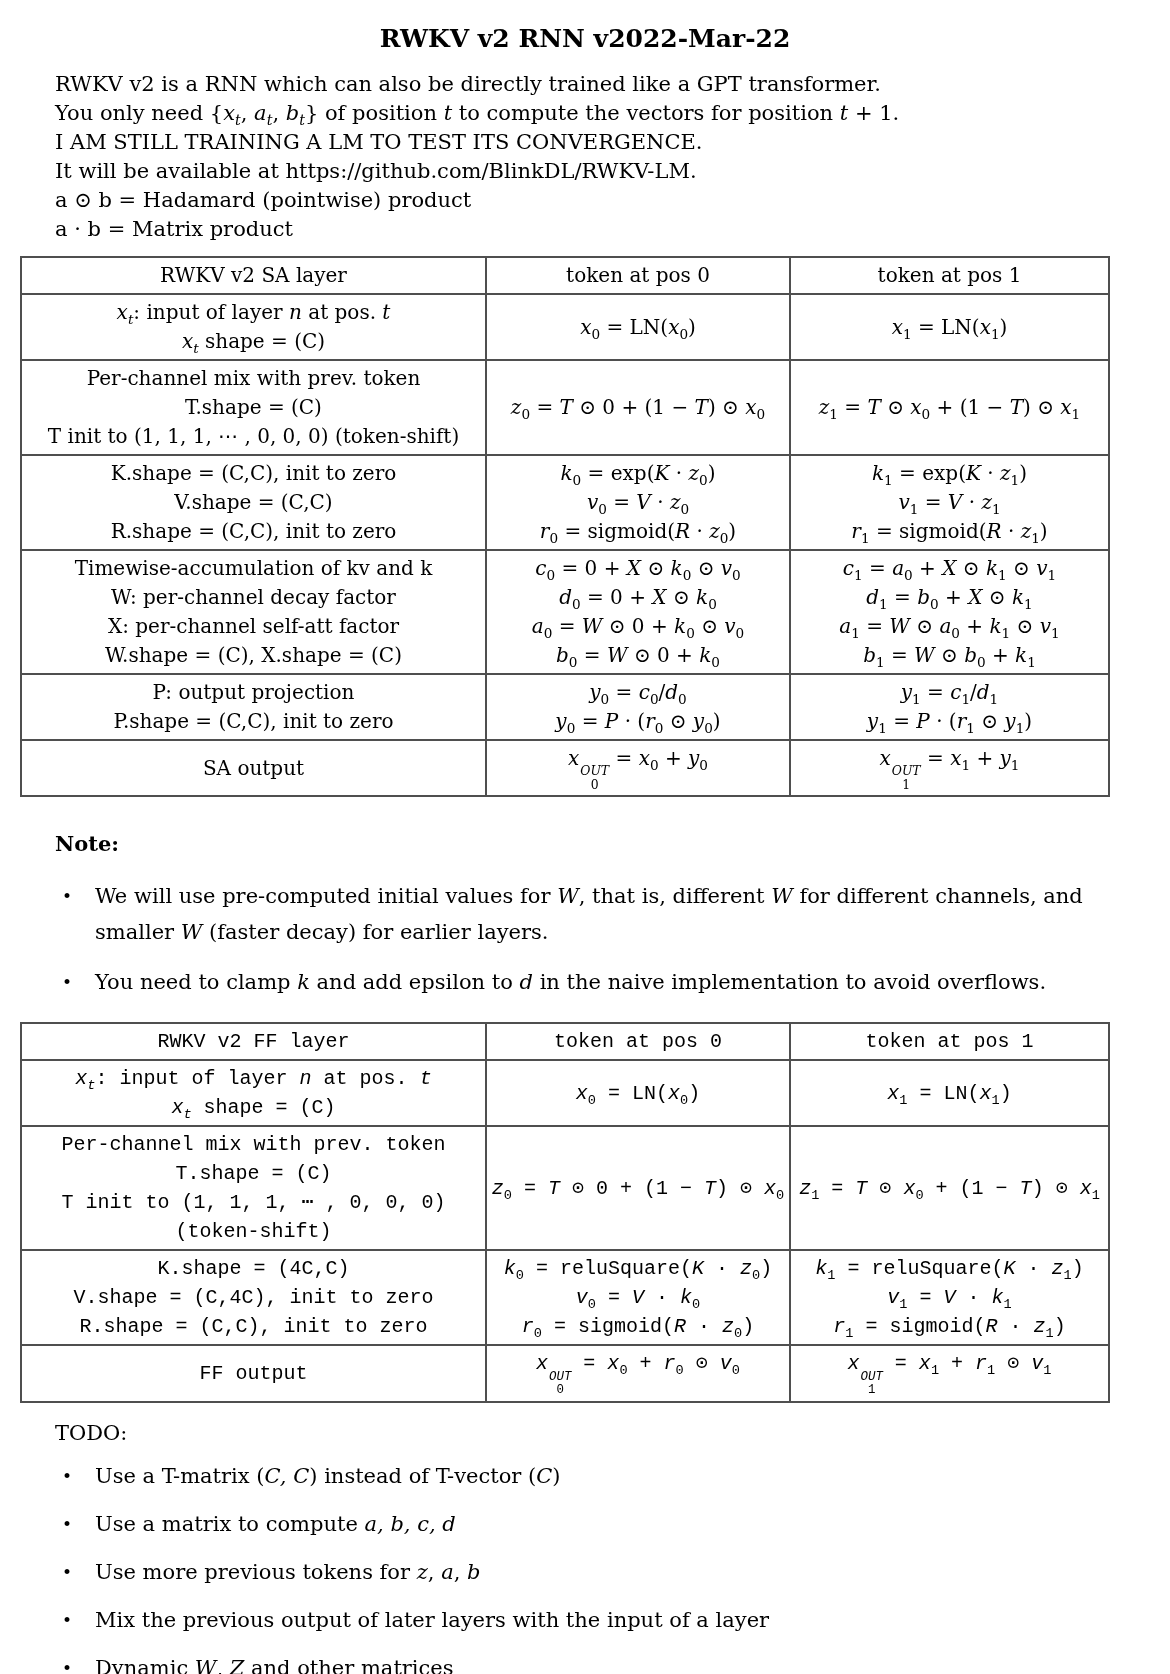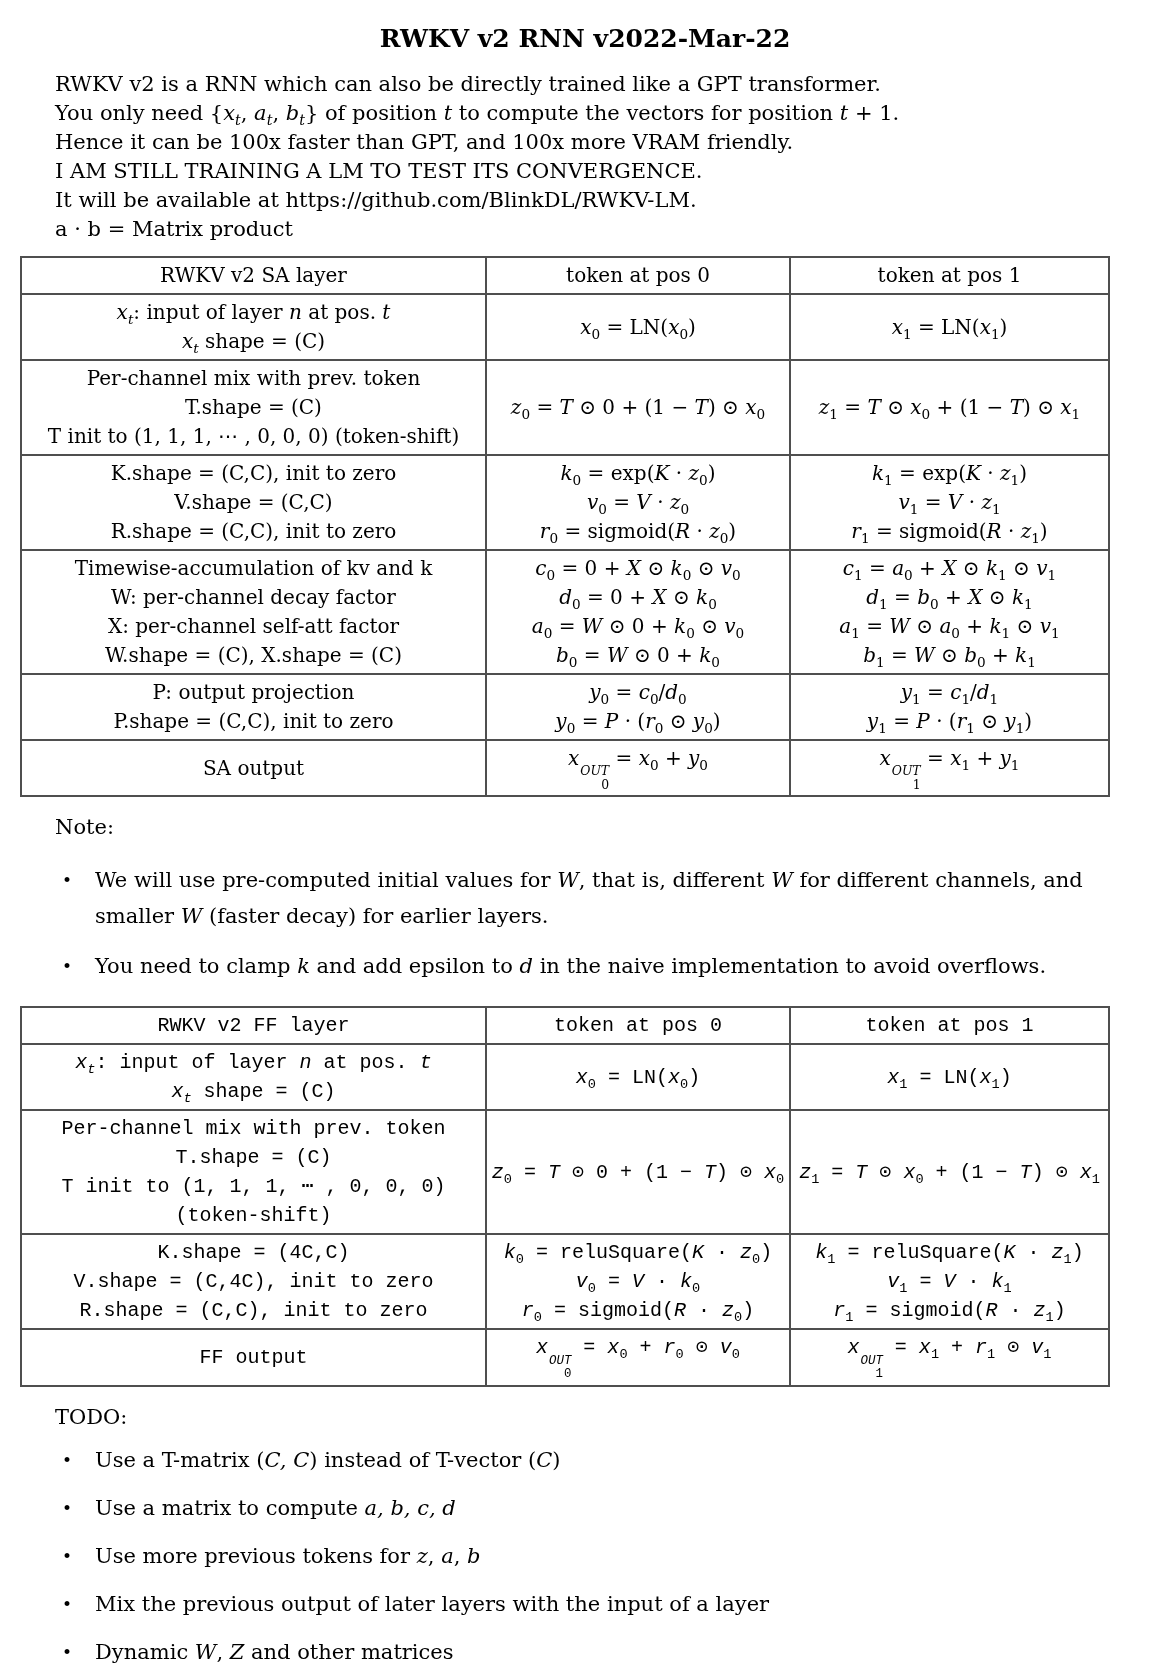--- a/index.html
+++ b/index.html
@@ -26,27 +26,27 @@
     border:2px solid #4f4f4f;
     text-align:center; vertical-align:middle;
     padding:3px 4px; font-weight:normal; line-height:29px;
   }
   .t1 { margin-top:12px; }
   .t2 { margin-top:22px;font-family:Liberation Mono, monospace; }
   
   i { font-style:italic; }
   sub, sup { line-height:0; font-size:0.68em; }
   .ss {
-    display:inline-flex; flex-direction:column; align-items:flex-end;
+    display:inline-flex; flex-direction:column; align-items:center;
     vertical-align:-0.52em; line-height:1; margin-left:1px;
   }
   .ss sup, .ss sub { font-size:0.62em; line-height:1.12; }
   
   .sec-h { margin-left:55px; }
-  .note-h { margin-top:16px; }
+  .note-h { margin-top:32px;font-weight:bold; }
   .todo-h { margin-top:16px; }
   ul.blist { list-style:none; margin:20px 0 0 55px; }
   ul.blist li { display:flex; align-items:flex-start; }
   ul.note-list li { line-height:36px; margin-bottom:14px; max-width:1085px; }
   ul.todo-list { margin-top:12px; }
   ul.todo-list li { line-height:32px; margin-bottom:16px; max-width:1085px; }
   li .marker {
     flex:0 0 40px; padding-left:7px; font-size:17px;
   }
   li .li-text { flex:1 1 auto; }
@@ -54,23 +54,23 @@
 </head>
 <body>
 
 <div class="page">
 
   <div class="title">RWKV v2 RNN v2022-Mar-22</div>
 
   <div class="intro">
     <div class="iline">RWKV v2 is a RNN which can also be directly trained like a GPT transformer.</div>
     <div class="iline">You only need {<i>x</i><sub><i>t</i></sub>, <i>a</i><sub><i>t</i></sub>, <i>b</i><sub><i>t</i></sub>} of position <i>t</i> to compute the vectors for position <i>t</i> + 1.</div>
-    <div class="iline">Hence it can be 100x faster than GPT, and 100x more VRAM friendly.</div>
     <div class="iline">I AM STILL TRAINING A LM TO TEST ITS CONVERGENCE.</div>
     <div class="iline">It will be available at https://github.com/BlinkDL/RWKV-LM.</div>
+    <div class="iline">a ⊙ b = Hadamard (pointwise) product</div>
     <div class="iline">a · b = Matrix product</div>
   </div>
 
   <table class="eqtable t1">
     <colgroup>
         <col style="width:465px">
         <col style="width:304px">
         <col style="width:319px">
       </colgroup>
     <thead>

